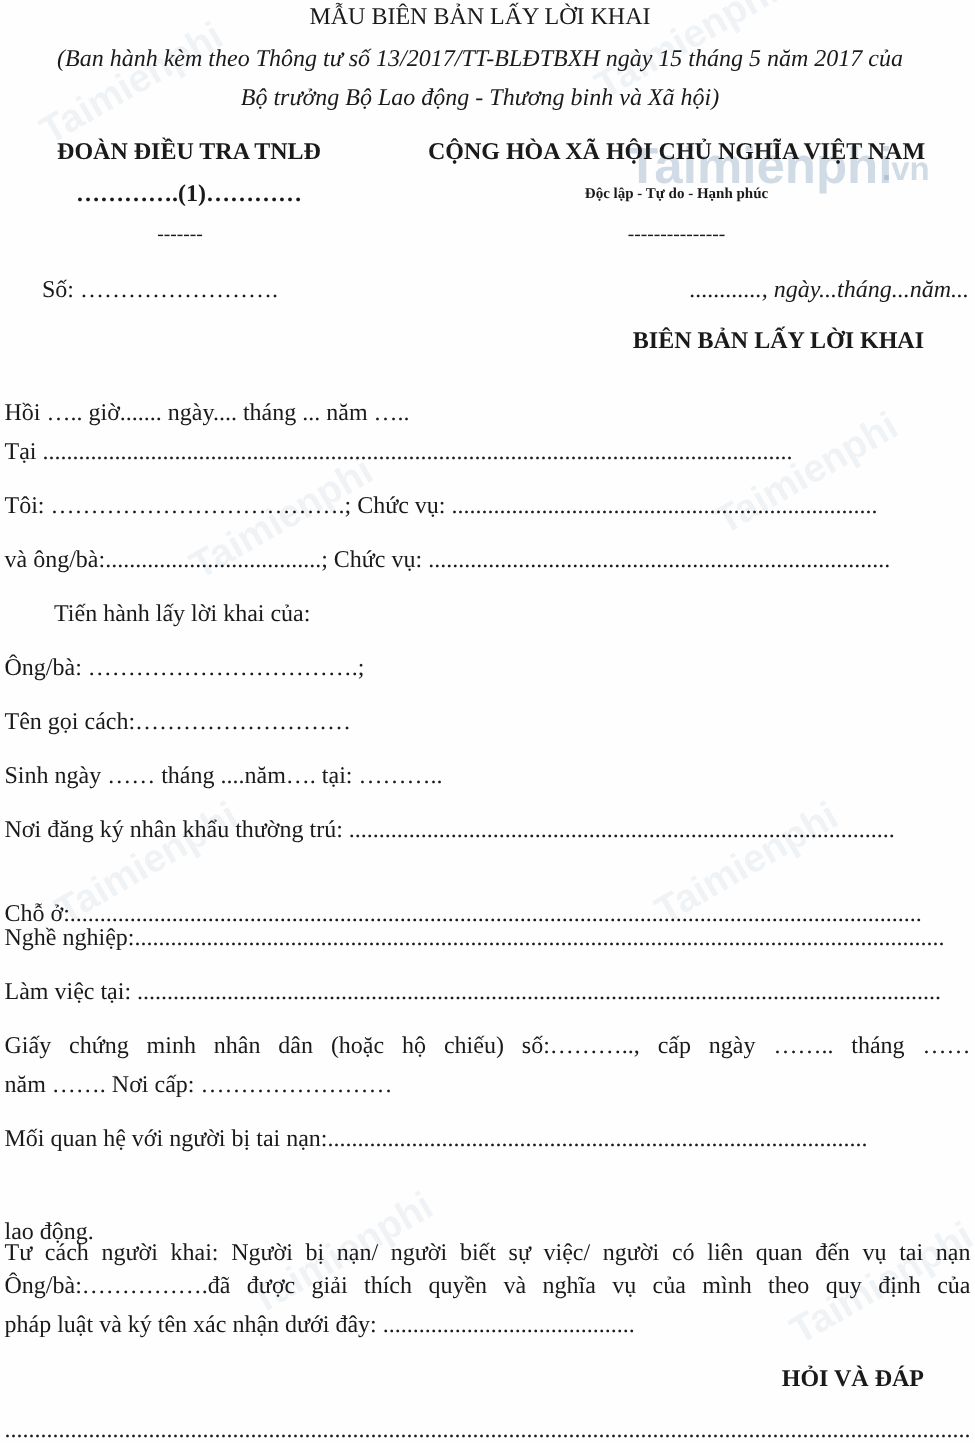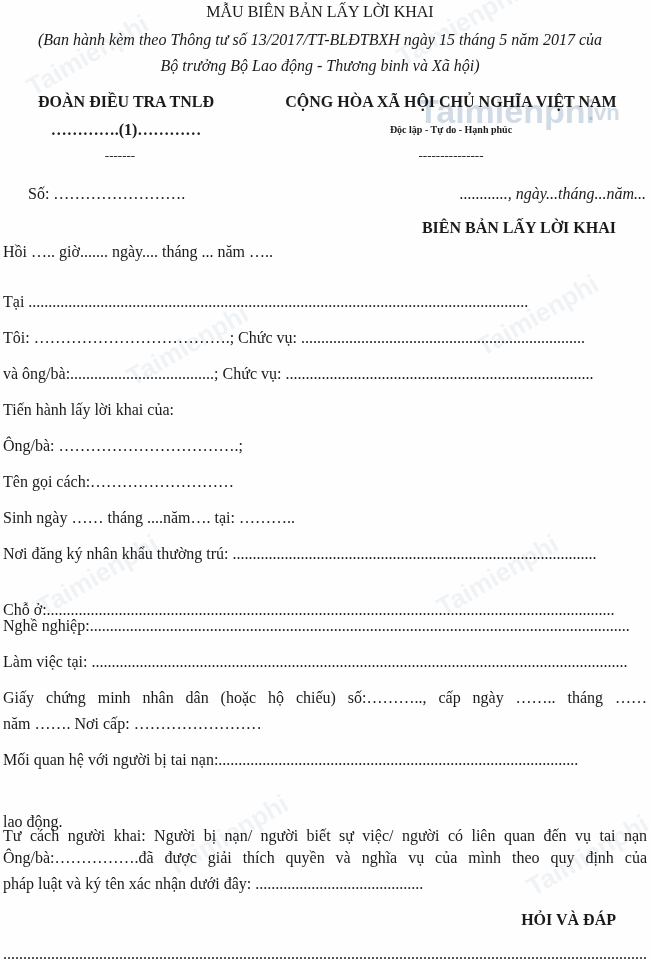--- a/index.html
+++ b/index.html
@@ -45,25 +45,25 @@
 <div class="abs t" style="left:0;width:240px;text-align:center;top:146px;font-size:13px;">-------</div>
 <div class="abs t" style="left:28px;top:184px;">Số: …………………….</div>
 
 <div class="abs t b" style="left:262px;width:378px;text-align:center;top:92px;">CỘNG HÒA XÃ HỘI CHỦ NGHĨA VIỆT NAM</div>
 <div class="abs t b" style="left:262px;width:378px;text-align:center;top:120px;font-size:10px;">Độc lập - Tự do - Hạnh phúc</div>
 <div class="abs t" style="left:262px;width:378px;text-align:center;top:146px;font-size:13px;">---------------</div>
 <div class="abs t i" style="right:4px;top:184px;">............, ngày...tháng...năm...</div>
 
 <div class="abs center t b" style="top:218px;">BIÊN BẢN LẤY LỜI KHAI</div>
 
-<div class="abs line" style="top:242px;">Hồi ….. giờ....... ngày.... tháng ... năm …..</div>
+<div class="abs line" style="top:266px;">Hồi ….. giờ....... ngày.... tháng ... năm …..</div>
 <div class="abs line" style="top:292px;">Tại  .............................................................................................................................</div>
 <div class="abs line" style="top:328px;">Tôi: ……………………………….; Chức vụ: .......................................................................</div>
 <div class="abs line" style="top:364px;">và ông/bà:....................................; Chức vụ: .............................................................................</div>
-<div class="abs line" style="top:400px;">Tiến hành lấy lời khai của:</div>
+<div class="abs line" style="top:400px;margin-left:33px;">Tiến hành lấy lời khai của:</div>
 <div class="abs line" style="top:436px;">Ông/bà: …………………………….;</div>
 <div class="abs line" style="top:472px;">Tên gọi cách:………………………</div>
 <div class="abs line" style="top:508px;">Sinh ngày …… tháng ....năm…. tại: ………..</div>
 <div class="abs line" style="top:544px;">Nơi đăng ký nhân khẩu thường trú: ...........................................................................................</div>
 <div class="abs line" style="top:600px;text-align:right;">Chỗ ở:..............................................................................................................................................</div>
 <div class="abs line" style="top:616px;">Nghề nghiệp:.......................................................................................................................................</div>
 <div class="abs line" style="top:652px;">Làm việc tại: ......................................................................................................................................</div>
 
 <div class="abs just" style="top:688px;">Giấy chứng minh nhân dân (hoặc hộ chiếu) số:……….., cấp ngày …….. tháng ……</div>
 <div class="abs line" style="top:714px;">năm ……. Nơi cấp: ……………………</div>

